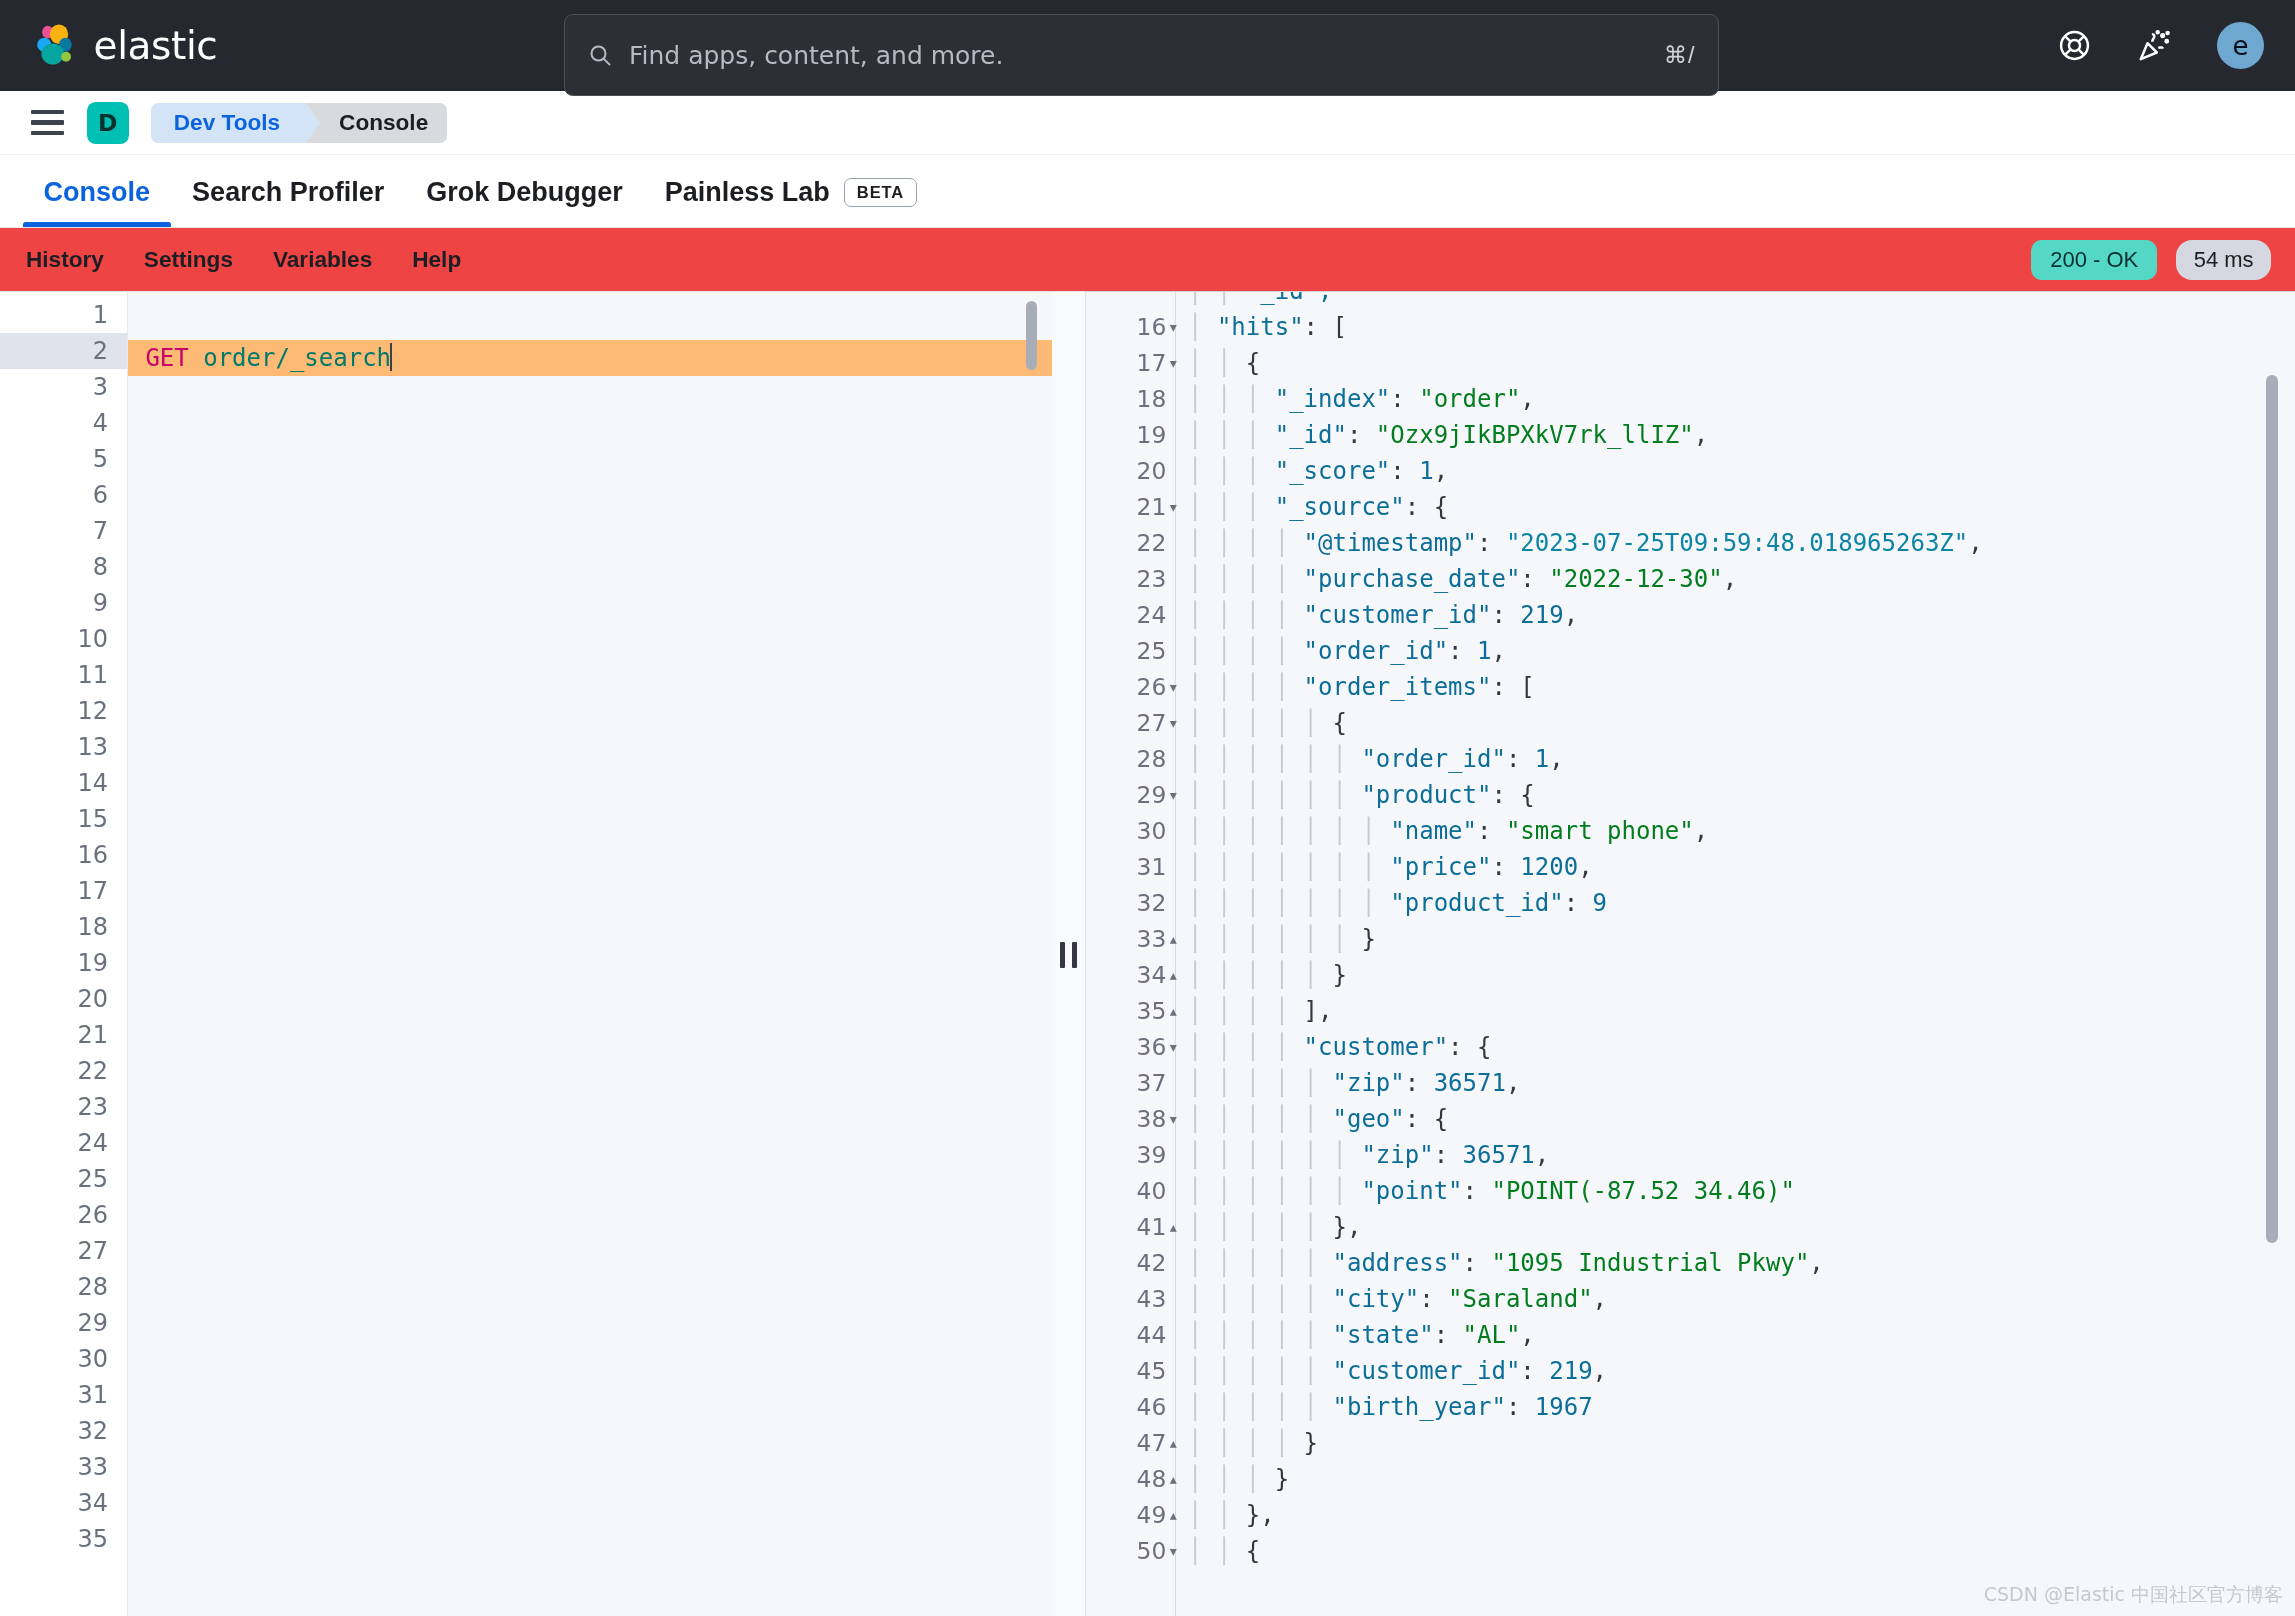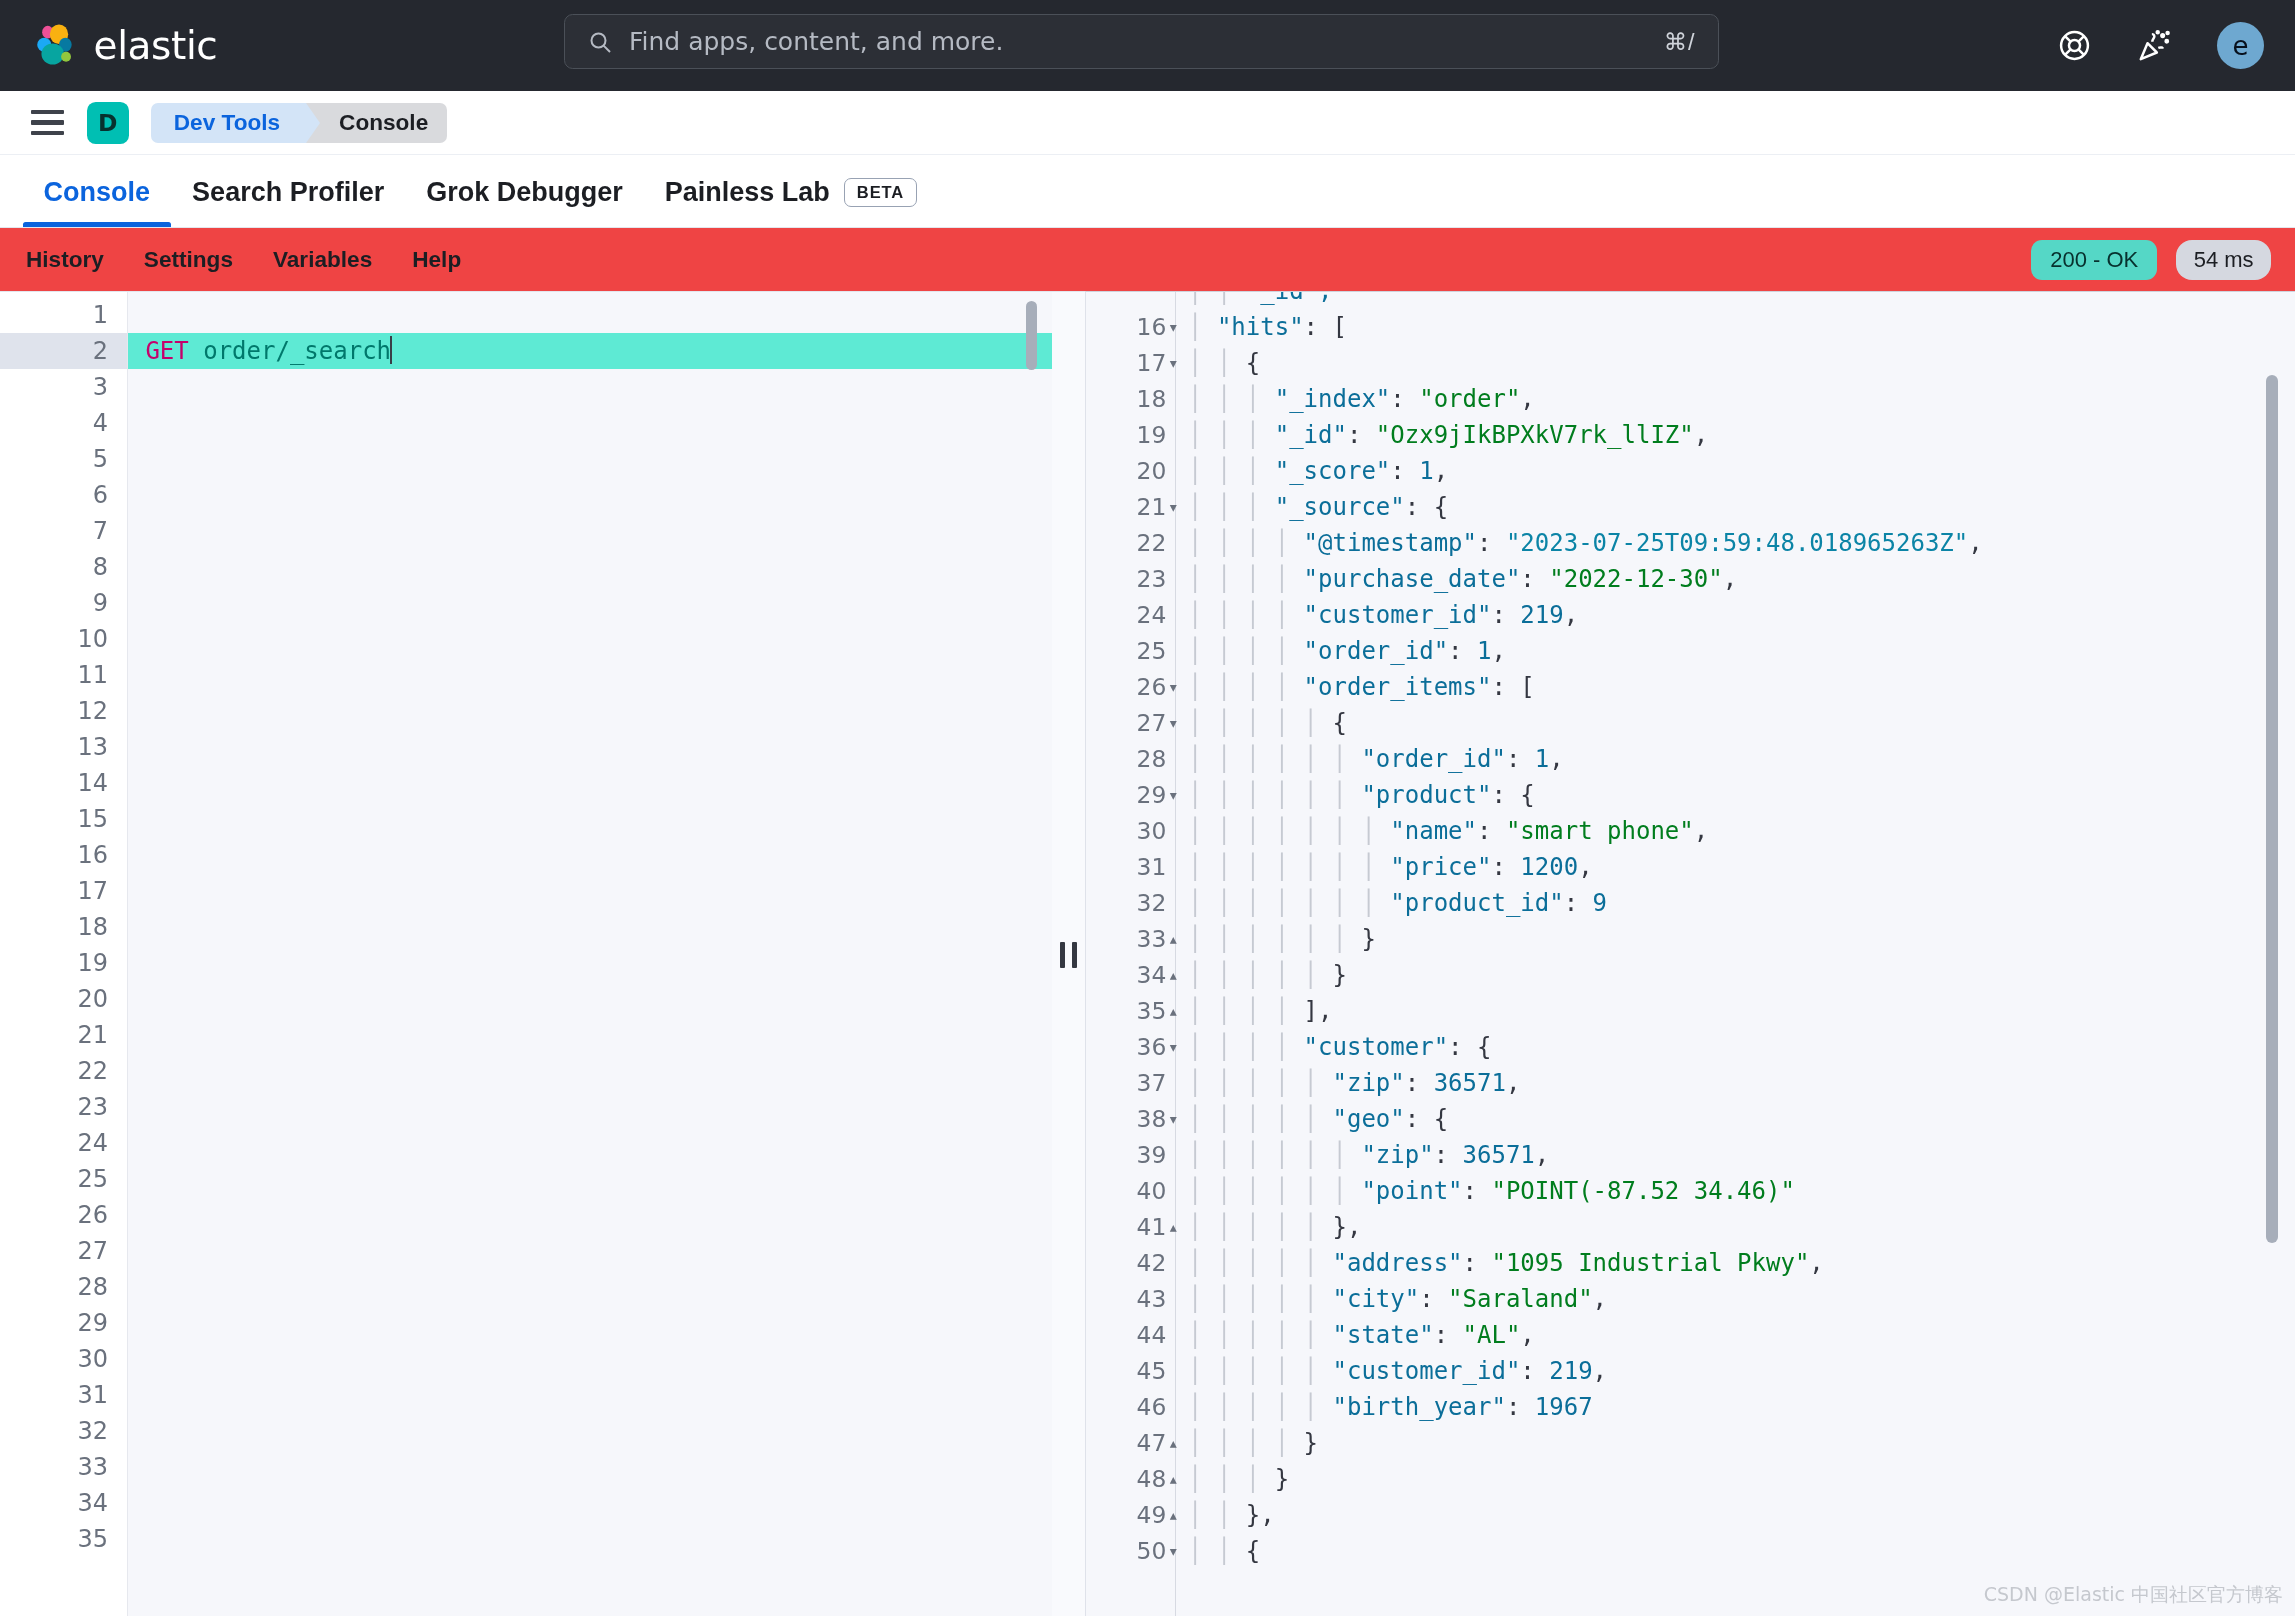--- a/index.html
+++ b/index.html
@@ -30,21 +30,21 @@
     font-family: "DejaVu Sans", sans-serif;
   }
 
   .search-wrap {
     position: absolute;
     left: 564px;
     width: 1155px;
     top: 14px;
   }
   .search-box {
-    height: 55px;
+    height: 82px;
     border: 0.9px solid #4b5058;
     border-radius: 8.7px;
     background: #2c2f36;
     display: flex;
     align-items: center;
     padding: 0 22.6px;
     gap: 17.4px;
   }
   .search-icon { width: 24px; height: 24px; flex: 0 0 auto; }
   .search-text {
@@ -206,21 +206,21 @@
     background: #f6f7fb;
   }
   .code-line {
     height: 36px;
     line-height: 36px;
     font-family: "DejaVu Sans Mono", monospace;
     font-size: 24px;
     padding-left: 17.4px;
     white-space: pre;
   }
-  .code-line.hl { background: #5eead4; }
+  .code-line.hl { background: #fdba74; margin-top: 7px; }
   .tok-method { color: #c6016b; }
   .tok-url { color: #00786b; }
   .caret {
     display: inline-block;
     width: 1.7px; height: 28px;
     background: #3a3f48;
     vertical-align: -5.2px;
     margin-left: -0.9px;
   }
 

